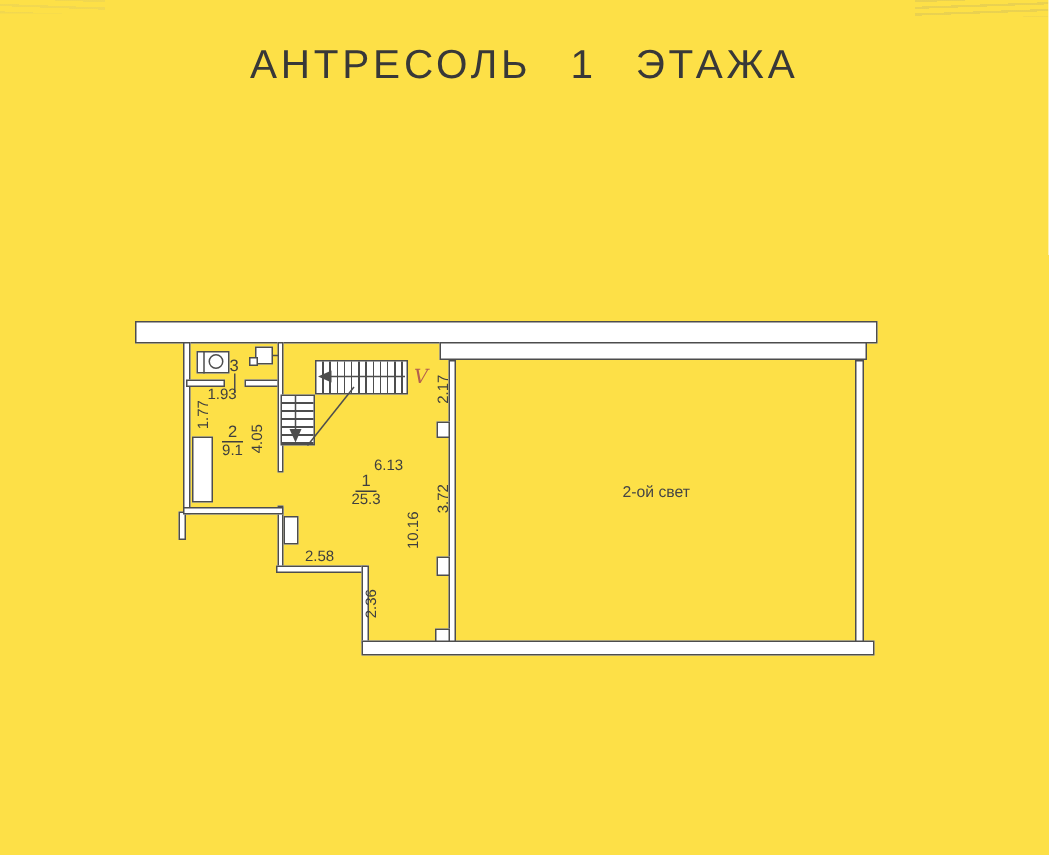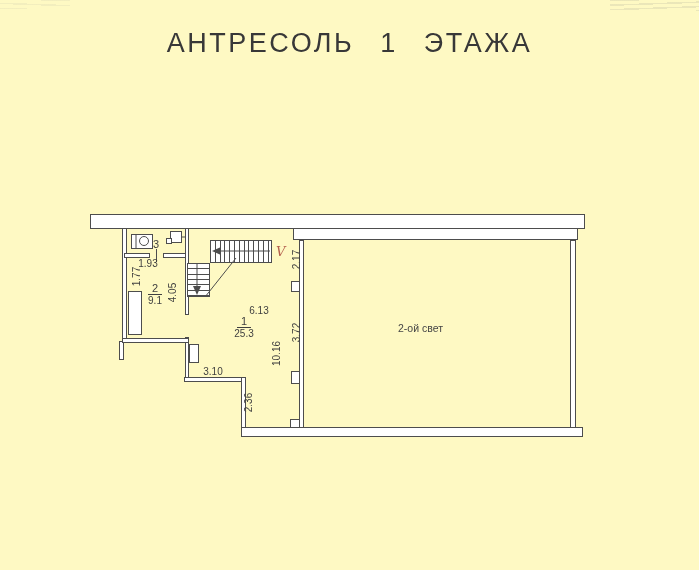--- a/index.html
+++ b/index.html
@@ -1,16 +1,16 @@
 <!DOCTYPE html>
 <html><head>
 <meta charset="utf-8">
 <style>
   html,body{margin:0;padding:0;background:#ffffff;}
-  #canvas{position:relative;width:699px;height:570px;background:#fef9c3;overflow:hidden;
+  #canvas{position:relative;width:699px;height:570px;background:#fde047;overflow:hidden;
           font-family:"Liberation Sans",sans-serif;}
   
   .smudge{position:absolute;opacity:.45;pointer-events:none;}
   .smudge.tr{left:610px;top:0;width:89px;height:11px;
       background:repeating-linear-gradient(178deg,rgba(130,130,130,.35) 0 1.5px,transparent 1.5px 4.5px);}
   .smudge.tl{left:0;top:0;width:70px;height:9px;
       background:repeating-linear-gradient(182deg,rgba(150,150,150,.25) 0 1.5px,transparent 1.5px 5px);}
   
   .title{position:absolute;left:0;right:0;top:28px;text-align:center;
          font-size:27px;letter-spacing:2.5px;word-spacing:16px;color:#383838;}
@@ -100,26 +100,26 @@
     <span style="font-size:11px;">3</span>
   </div>
   <div class="roomlabel" style="left:141px;top:282px;width:28px;">
     <span class="room-num">2</span>
     <span class="room-area">9.1</span>
   </div>
   <div class="roomlabel" style="left:229px;top:315px;width:30px;">
     <span class="room-num">1</span>
     <span class="room-area">25.3</span>
   </div>
-  <div class="svet" style="left:378px;top:322px;width:85px;">2-ой свет</div>
+  <div class="svet" style="left:395px;top:322px;width:85px;">2-ой свет</div>
   <div class="vmark" style="left:276px;top:244px;">V</div>
 
   <div class="dim" style="left:130px;top:258px;width:36px;">1.93</div>
   <div class="dim vdim" style="left:122px;top:271px;width:28px;">1.77</div>
   <div class="dim vdim" style="left:158px;top:287px;width:28px;">4.05</div>
   <div class="dim vdim" style="left:282px;top:254px;width:28px;">2.17</div>
   <div class="dim" style="left:241px;top:305px;width:36px;">6.13</div>
   <div class="dim vdim" style="left:282px;top:327px;width:28px;">3.72</div>
   <div class="dim vdim" style="left:258px;top:348px;width:36px;">10.16</div>
-  <div class="dim" style="left:195px;top:366px;width:36px;">3.10</div>
+  <div class="dim" style="left:195px;top:366px;width:36px;">2.58</div>
   <div class="dim vdim" style="left:234px;top:397px;width:28px;">2.36</div>
 
 </div>
 
 </body></html>

